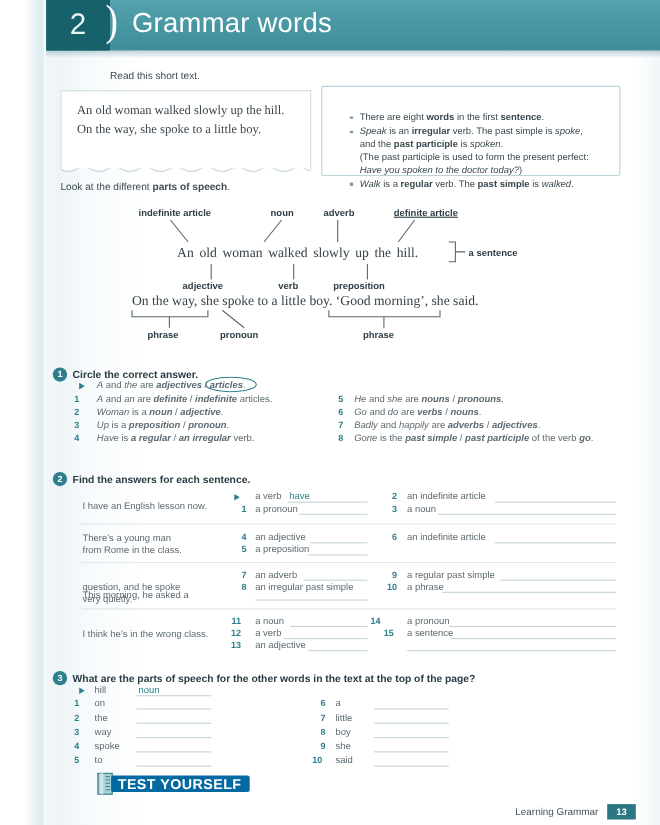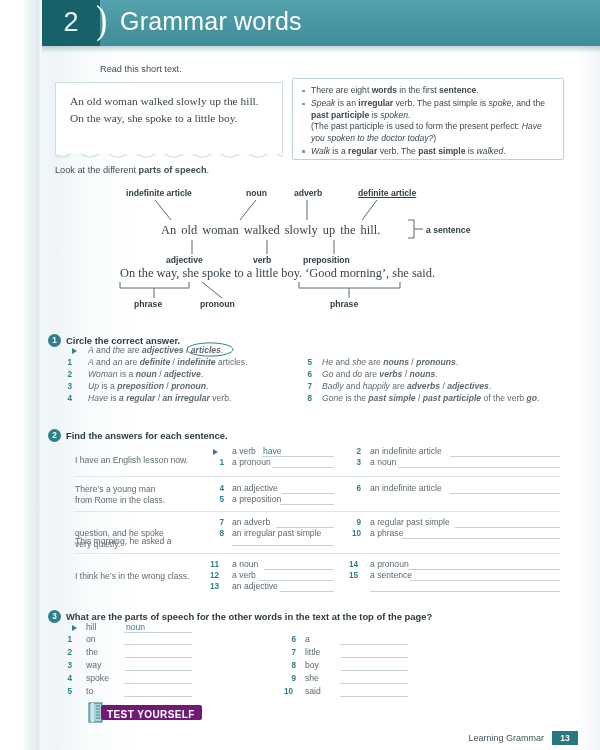--- a/index.html
+++ b/index.html
@@ -59,21 +59,21 @@
     font-family:"Liberation Serif",serif;font-size:11.4px;
     color:#3a464d;line-height:16.5px;
   }
   .torn{position:absolute;left:55px;top:150px;width:228px;height:10px;overflow:hidden;}
   
   .infobox{
     position:absolute;left:292px;top:78px;width:272px;height:82px;
     background:#ffffff;border:1px solid #bcd2da;box-sizing:border-box;
     border-radius:2px;
   }
-  .infolist{margin:0;padding:6px 8px 0 18px;list-style:none;}
+  .infolist{margin:16px;padding:6px 8px 0 18px;list-style:none;}
   .infolist li{
     font-size:8.6px;line-height:11.6px;color:#3b4950;position:relative;margin-bottom:1.5px;
   }
   .infolist li:before{
     content:"";position:absolute;left:-9px;top:4.5px;width:2.5px;height:2.5px;
     background:#7e9aa3;
   }
   
   .diagram{position:absolute;left:42px;top:178px;width:558px;height:140px;text-align:right;}
   .dlabel{position:absolute;font-size:8.6px;font-weight:bold;color:#2f3f47;white-space:nowrap;}
@@ -92,23 +92,23 @@
   .q{position:absolute;font-size:8.6px;color:#5d6a71;white-space:nowrap;}
   .qn{position:absolute;font-size:8.2px;font-weight:bold;color:#2d7f8c;text-align:right;width:10px;}
   .tri{position:absolute;width:0;height:0;border-left:5px solid #2d7f8c;
        border-top:3.2px solid transparent;border-bottom:3.2px solid transparent;}
   .blank{position:absolute;border-bottom:1px solid #c3d3d9;height:0;}
   .hand{position:absolute;font-size:8.6px;color:#2d7f8c;font-family:"Liberation Sans",sans-serif;}
   .rowline{position:absolute;height:1px;background:#dfe6e9;}
   
   .badge{
     position:absolute;left:101px;top:705px;height:15px;
-    background:#701a75;border-radius:2px;
-    color:#ffffff;font-size:10px;font-weight:bold;letter-spacing:.4px;
-    display:flex;align-items:flex-end;padding:0 7px 0 6px;
+    background:#0369a1;border-radius:2px;
+    color:#ffffff;font-size:13px;font-weight:bold;letter-spacing:.4px;
+    display:flex;align-items:flex-start;padding:0 7px 0 6px;
   }
   .badge-icon{position:absolute;left:88px;top:702px;width:17px;height:21px;}
   .footer-txt{position:absolute;right:56px;top:733px;font-size:9px;color:#44535b;}
   .pagebox{
     position:absolute;right:22px;top:731px;width:26px;height:14px;background:#2a7682;
     color:#fff;font-size:8.6px;font-weight:bold;
     display:flex;align-items:center;justify-content:center;
   }
 </style>
 </head>
@@ -282,21 +282,21 @@
 <div class="q" style="left:75px;top:571px;">I think he’s in the wrong class.</div>
 <div class="qn" style="left:209px;top:560px;">11</div>
 <div class="q" style="left:232px;top:559px;">a noun</div>
 <div class="blank" style="left:264px;top:569px;width:70px;"></div>
 <div class="qn" style="left:209px;top:571px;">12</div>
 <div class="q" style="left:232px;top:570px;">a verb</div>
 <div class="blank" style="left:258px;top:580px;width:76px;"></div>
 <div class="qn" style="left:209px;top:582px;">13</div>
 <div class="q" style="left:232px;top:581px;">an adjective</div>
 <div class="blank" style="left:280px;top:591px;width:54px;"></div>
-<div class="qn" style="left:348px;top:560px;text-align:right;">14</div>
+<div class="qn" style="left:336px;top:560px;text-align:right;">14</div>
 <div class="q" style="left:370px;top:559px;">a pronoun</div>
 <div class="blank" style="left:408px;top:569px;width:152px;"></div>
 <div class="qn" style="left:348px;top:571px;">15</div>
 <div class="q" style="left:370px;top:570px;">a sentence</div>
 <div class="blank" style="left:410px;top:580px;width:150px;"></div>
 <div class="blank" style="left:370px;top:591px;width:190px;"></div>
 
 <div class="exnum" style="left:48px;top:610px;">3</div>
 <div class="extitle" style="left:66px;top:611px;">What are the parts of speech for the other words in the text at the top of the page?</div>
 

